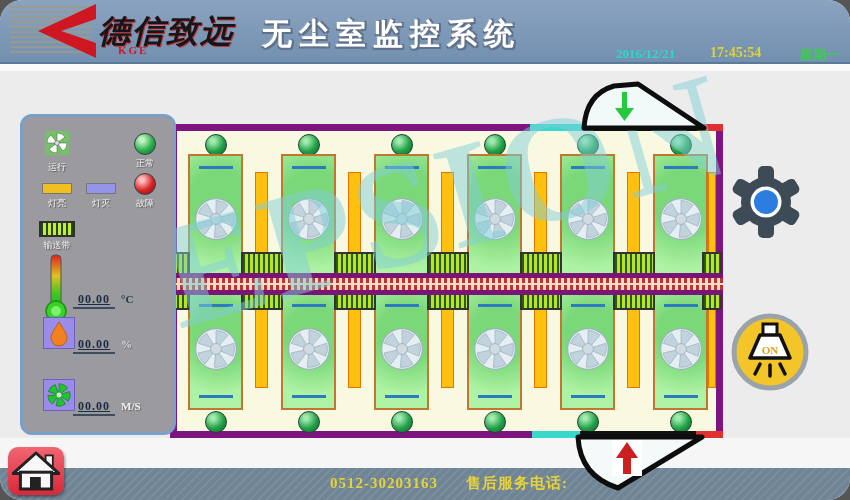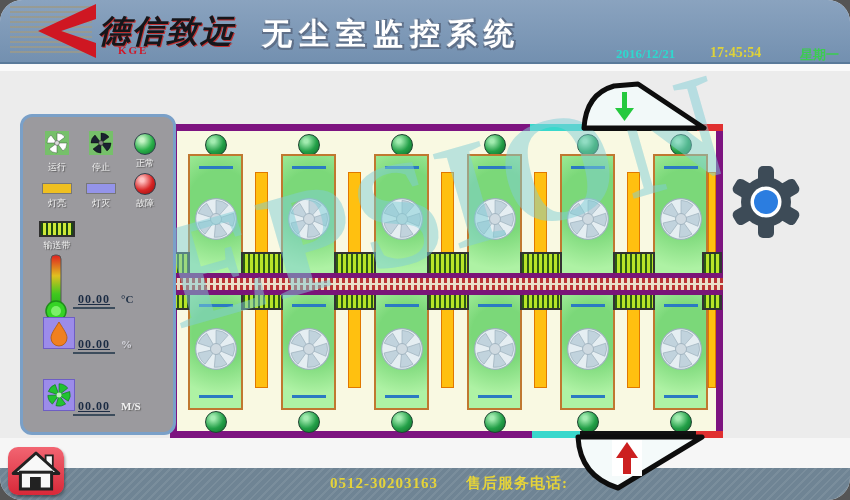--- a/index.html
+++ b/index.html
@@ -106,33 +106,20 @@
         <g fill="#ffffff" stroke="#3a5a3a" stroke-width="0.5">
           <path d="M12 12 L12 2 A10 10 0 0 1 20 6 Z"></path>
           <path d="M12 12 L12 2 A10 10 0 0 1 20 6 Z" transform="rotate(90 12 12)"></path>
           <path d="M12 12 L12 2 A10 10 0 0 1 20 6 Z" transform="rotate(180 12 12)"></path>
           <path d="M12 12 L12 2 A10 10 0 0 1 20 6 Z" transform="rotate(270 12 12)"></path>
         </g>
         <circle cx="12" cy="12" r="2.4" fill="#dddddd" stroke="#555555" stroke-width="0.6"></circle>
       </svg>
       <div class="ind-label">运行</div>
     </div>
-    <div class="ind" style="left:58px;top:14px;">
-      <svg width="24" height="24" viewBox="0 0 24 24">
-        <rect width="24" height="24" fill="#76c06a"></rect>
-        <g fill="#1a2230" stroke="#000" stroke-width="0.4">
-          <path d="M12 12 L12 2 A10 10 0 0 1 20 6 Z"></path>
-          <path d="M12 12 L12 2 A10 10 0 0 1 20 6 Z" transform="rotate(90 12 12)"></path>
-          <path d="M12 12 L12 2 A10 10 0 0 1 20 6 Z" transform="rotate(180 12 12)"></path>
-          <path d="M12 12 L12 2 A10 10 0 0 1 20 6 Z" transform="rotate(270 12 12)"></path>
-        </g>
-        <circle cx="12" cy="12" r="2.4" fill="#888" stroke="#222" stroke-width="0.6"></circle>
-      </svg>
-      <div class="ind-label">停止</div>
-    </div>
     <div class="ind" style="left:102px;top:14px;">
       <div class="sphere green"></div>
       <div class="ind-label">正常</div>
     </div>
 
     <div class="ind" style="left:14px;top:58px;">
       <div class="bar-ind yellow"></div>
       <div class="ind-label">灯亮</div>
     </div>
     <div class="ind" style="left:58px;top:58px;">
@@ -420,20 +407,33 @@
         <rect x="32" y="4" width="16" height="20" rx="5" transform="rotate(120 40 40)"></rect>
         <rect x="32" y="4" width="16" height="20" rx="5" transform="rotate(180 40 40)"></rect>
         <rect x="32" y="4" width="16" height="20" rx="5" transform="rotate(240 40 40)"></rect>
         <rect x="32" y="4" width="16" height="20" rx="5" transform="rotate(300 40 40)"></rect>
       </g>
       <circle cx="40" cy="40" r="15.5" fill="#ffffff"></circle>
       <circle cx="40" cy="40" r="12" fill="#2b7de0"></circle>
     </svg>
   </div>
 
+  <div class="lamp-btn">
+    <svg width="80" height="80" viewBox="0 0 80 80">
+      <circle cx="40" cy="40" r="36" fill="#f3c529" stroke="#9aa2aa" stroke-width="5"></circle>
+      <rect x="33" y="12" width="14" height="13" fill="#ffffff" stroke="#111" stroke-width="3"></rect>
+      <path d="M20 46 L60 46 L50 23 L30 23 Z" fill="#ffffff" stroke="#111" stroke-width="3.5" stroke-linejoin="round"></path>
+      <text x="40" y="42" font-size="11" font-weight="bold" fill="#e89b16" text-anchor="middle">ON</text>
+      <g stroke="#111" stroke-width="3.5" stroke-linecap="round">
+        <line x1="30" y1="52" x2="25" y2="62"></line>
+        <line x1="40" y1="53" x2="40" y2="64"></line>
+        <line x1="50" y1="52" x2="55" y2="62"></line>
+      </g>
+    </svg>
+  </div>
 
   <div class="wm-clip">
     <div class="wm-text">EPSION</div>
   </div>
   <div class="wm-dot" style="left:96px;top:292px;width:28px;height:28px;"></div>
   <div class="wm-dot" style="left:118px;top:326px;width:44px;height:44px;"></div>
   <div class="wm-dot" style="left:96px;top:372px;width:20px;height:20px;"></div>
   <div class="wm-dot" style="left:140px;top:384px;width:30px;height:30px;"></div>
   <div class="wm-dot" style="left:120px;top:418px;width:16px;height:16px;"></div>
   <div class="wm-dot" style="left:160px;top:300px;width:14px;height:14px;"></div>

